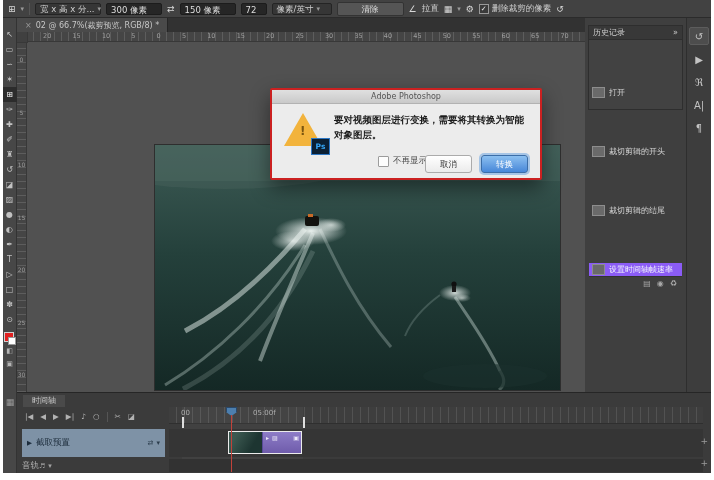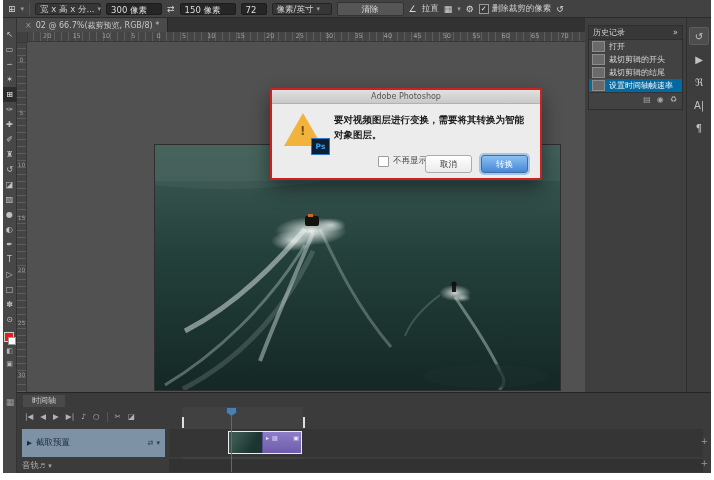--- a/index.html
+++ b/index.html
@@ -71,22 +71,22 @@
   .btn{height:16px;line-height:16px;padding:0 14px;border-radius:3px;font-size:8.5px;}
   .btn-cancel{background:linear-gradient(#ffffff,#ebebeb);border:1px solid #ababab;color:#333;font-family:Liberation Serif, serif;}
   .btn-confirm{background:linear-gradient(#8cc0f0,#4787d8);border:1px solid #3c6ea8;color:#fff;
     box-shadow:0 0 0 2px rgba(110,165,225,.55);}
 
   
   .history{position:absolute;left:585px;top:25px;width:95px;height:85px;background:#424242;
     border:1px solid #2e2e2e;box-sizing:border-box;z-index:6;}
   .h-head{height:13px;background:#383838;display:flex;align-items:center;justify-content:space-between;
     padding:0 4px;font-size:8px;color:#ccc;border-bottom:1px solid #2e2e2e;}
-  .hitem{height:13px;display:flex;align-items:center;gap:4px;padding:0 3px;font-size:8px;color:#d5d5d5;overflow:hidden;}
-  .hitem.sel{background:#0369a1;color:#f4f8fc;}
+  .hitem{height:13px;display:flex;align-items:center;gap:4px;padding:0 3px;font-size:8px;color:#d5d5d5;overflow:hidden;margin-top:46px;}
+  .hitem.sel{background:#8b5cf6;color:#f4f8fc;}
   .hicon{width:11px;height:9px;background:#6a6a6a;border:1px solid #8d8d8d;flex:none;}
   .hlabel{white-space:nowrap;overflow:hidden;}
   .h-foot{height:13px;display:flex;justify-content:flex-end;align-items:center;gap:6px;padding:0 5px;
     color:#a8a8a8;font-size:8px;border-top:1px solid #333;}
   .hficon{cursor:default;}
 
   
   .rstrip{position:absolute;left:683px;top:18px;width:25px;height:374px;background:#3d3d3d;
     border-left:1px solid #2e2e2e;display:flex;flex-direction:column;align-items:center;padding-top:9px;gap:5px;box-sizing:border-box;}
   .ricon{width:20px;height:18px;display:flex;align-items:center;justify-content:center;color:#c3c3c3;
@@ -315,20 +315,24 @@
         <div class="tlc">|◀</div>
         <div class="tlc">◀</div>
         <div class="tlc">▶</div>
         <div class="tlc">▶|</div>
         <div class="tlc">♪</div>
         <div class="tlc">○</div>
         <div class="tl-sep"></div>
         <div class="tlc">✂</div>
         <div class="tlc">◪</div>
       </div>
+    <div class="tl-ruler">
+      <span class="tl-time0">00</span>
+      <span class="tl-time5">05:00f</span>
+    </div>
     <div class="workarea"></div>
     <div class="wa wa1"></div>
     <div class="wa wa2"></div>
 
     <div class="track track1">
       <div class="tlabel">
         <span class="disclosure">▶</span>
         <span>截取预置</span>
         <span class="grow"></span>
         <span style="display:flex;gap:3px;">

